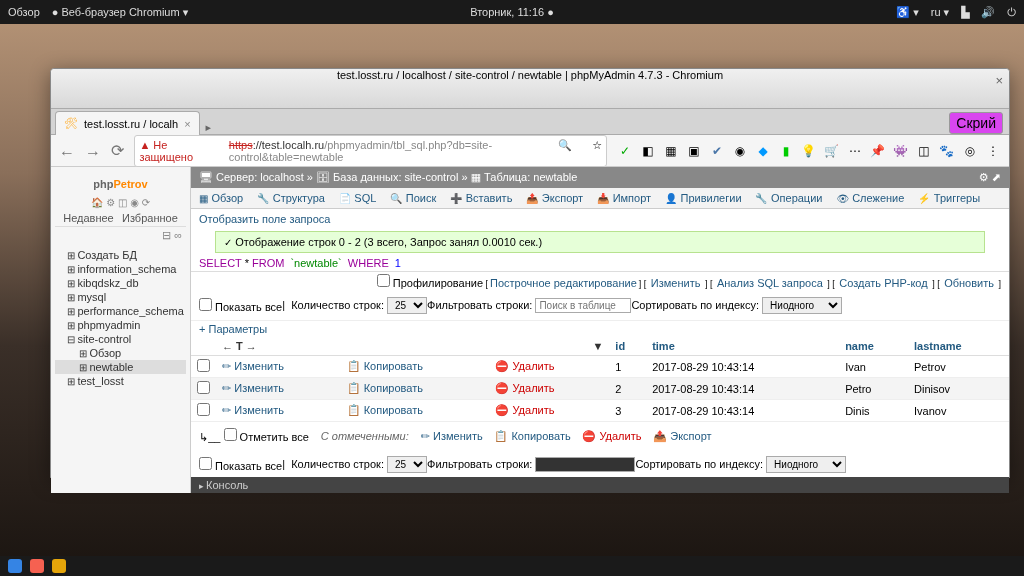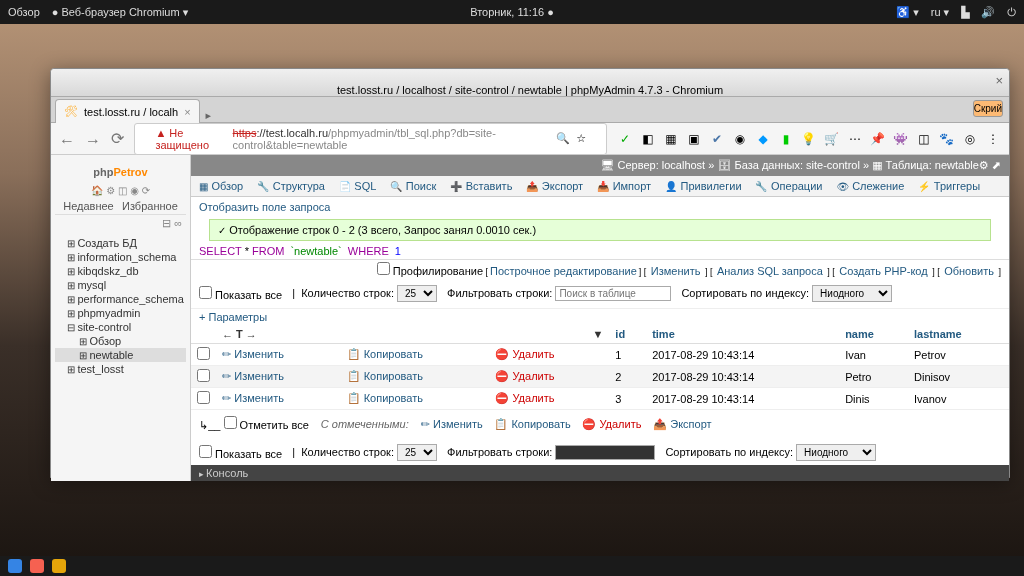--- a/index.html
+++ b/index.html
@@ -1,59 +1,59 @@
 <!DOCTYPE html>
 <html><head>
 <meta charset="utf-8">
 <style>
 *{margin:0;padding:0;box-sizing:border-box;font-family:sans-serif;font-size:11px}
 body{width:1024px;height:576px;background:linear-gradient(180deg,#b89678 0%,#8a6f5a 30%,#3a2f28 60%,#1a1410 100%);overflow:hidden;position:relative}
 .topbar{height:24px;background:#1a1a1a;color:#ddd;display:flex;align-items:center;padding:0 8px;justify-content:space-between}
 .topbar-left,.topbar-right{display:flex;gap:12px;align-items:center}
 .topbar-center{position:absolute;left:50%;transform:translateX(-50%)}
 .window{position:absolute;top:68px;left:50px;width:960px;height:410px;background:#fff;border:1px solid #888;border-radius:4px 4px 0 0;box-shadow:0 4px 20px rgba(0,0,0,0.4)}
-.titlebar{height:28px;background:linear-gradient(#f0f0f0,#d8d8d8);display:flex;align-items:flex-end;justify-content:center;position:relative;border-radius:4px 4px 0 0;border-bottom:1px solid #aaa}
+.titlebar{height:40px;background:linear-gradient(#f0f0f0,#d8d8d8);display:flex;align-items:flex-start;justify-content:center;position:relative;border-radius:4px 4px 0 0;border-bottom:1px solid #aaa}
 .titlebar-close{position:absolute;right:6px;top:4px;font-size:13px;color:#666}
 .tabstrip{height:26px;background:#d4d4d4;display:flex;align-items:flex-end;padding-left:4px;border-bottom:1px solid #aaa;position:relative}
 .tab{background:#f5f5f5;padding:5px 8px;border-radius:4px 4px 0 0;display:flex;align-items:center;gap:6px;font-size:11px;margin-bottom:-1px;border:1px solid #aaa;border-bottom:none}
 .tab-close{color:#888;cursor:pointer}
-.tab-screenshot{position:absolute;right:6px;top:3px;background:#fdba74;border:1px solid #999;padding:2px 0;font-size:10px;border-radius:3px}
+.tab-screenshot{position:absolute;right:6px;top:3px;background:#d946ef;border:1px solid #999;padding:2px 6px;font-size:14px;border-radius:3px}
 .navbar{height:32px;background:#f5f5f5;display:flex;align-items:center;padding:0 8px;gap:10px;border-bottom:1px solid #ccc}
 .nav-arrow{color:#777;font-size:16px;cursor:pointer}
-.addr{flex:1;display:flex;align-items:center;border:1px solid #ccc;border-radius:3px;padding:3px 20px;background:#fff;gap:6px}
+.addr{flex:1;display:flex;border:1px solid #ccc;border-radius:3px;padding:3px 4px;background:#fff;gap:20px}
 .insecure{color:#c5221f;font-size:11px}
 .https-strike{text-decoration:line-through;color:#c5221f}
 .addr-url{color:#333;font-size:11px}
 .addr-path{color:#888}
 .ext-icons{display:flex;gap:7px;align-items:center}
 .ext-icons span{width:16px;height:16px;display:inline-flex;align-items:center;justify-content:center;font-size:12px}
 .content{display:flex;height:calc(100% - 82px)}
 .sidebar{width:140px;background:#f5f5f5;border-right:1px solid #ccc;padding:4px;overflow:hidden}
 .pma-logo{text-align:center;padding:4px 0}
 .pma-logo b{font-size:14px}
 .pma-icons{text-align:center;padding:2px 0;color:#888;font-size:10px}
 .recent-fav{text-align:center;font-size:10px;color:#555;padding:2px 0;border-bottom:1px solid #ddd}
 .tree{padding-top:4px}
 .tree-item{padding:1px 0 1px 12px;font-size:10px;color:#333;white-space:nowrap;display:flex;align-items:center;gap:2px}
 .tree-item.nested{padding-left:24px}
 .tree-item.sel{background:#ddd}
 .main{flex:1;background:#fff;overflow:hidden;position:relative}
-.breadcrumb{background:#888;color:#fff;padding:4px 8px;font-size:10px;display:flex;justify-content:flex-end}
+.breadcrumb{background:#888;color:#fff;padding:4px 8px;font-size:10px;display:flex;justify-content:space-between}
 .toptabs{background:#f3f3f3;border-bottom:1px solid #ccc;padding:4px 8px;display:flex;gap:14px}
 .toptab{font-size:10px;color:#235a81;cursor:pointer;display:flex;gap:3px;align-items:center}
 .querylink{padding:4px 8px;font-size:10px}
 .querylink a{color:#235a81;text-decoration:none}
-.success{background:#e6ffd8;border:1px solid #b7e28f;margin:2px 18px;padding:4px 8px;font-size:10px}
+.success{background:#e6ffd8;border:1px solid #b7e28f;margin:2px 24px;padding:4px 8px;font-size:10px}
 .sql{padding:2px 8px;font-family:monospace;font-size:10px}
 .sql .kw{color:#909}.sql .str{color:#080}.sql .num{color:#00f}
 .toolbar-right{text-align:right;padding:2px 8px;font-size:9px;border-top:1px solid #ddd}
 .toolbar-right a{color:#235a81;margin:0 2px}
-.filters{padding:6px 8px;display:flex;align-items:center;gap:10px;font-size:10px;border-bottom:1px solid #eee}
+.filters{padding:6px 8px;display:flex;align-items:center;font-size:10px;border-bottom:1px solid #eee}
 .filters select,.filters input{font-size:10px;padding:1px 3px;border:1px solid #aaa}
-.filters input[type=text]{width:116px}
+.filters input[type=text]{width:96px}
 .params{padding:2px 8px;font-size:10px}
 .params a{color:#235a81;text-decoration:none}
 .tbl{width:100%;border-collapse:collapse;font-size:10px}
 .tbl th{background:#fff;text-align:left;padding:3px 6px;color:#235a81;border-bottom:1px solid #ddd}
 .tbl th.sort{color:#235a81}
 .tbl td{padding:3px 6px;border-bottom:1px solid #eee}
 .tbl tr.alt{background:#f4f4f4}
 .action-link{color:#235a81;cursor:pointer}
 .action-del{color:#c00}
 .batch{padding:6px 8px;display:flex;align-items:center;gap:12px;font-size:10px}

